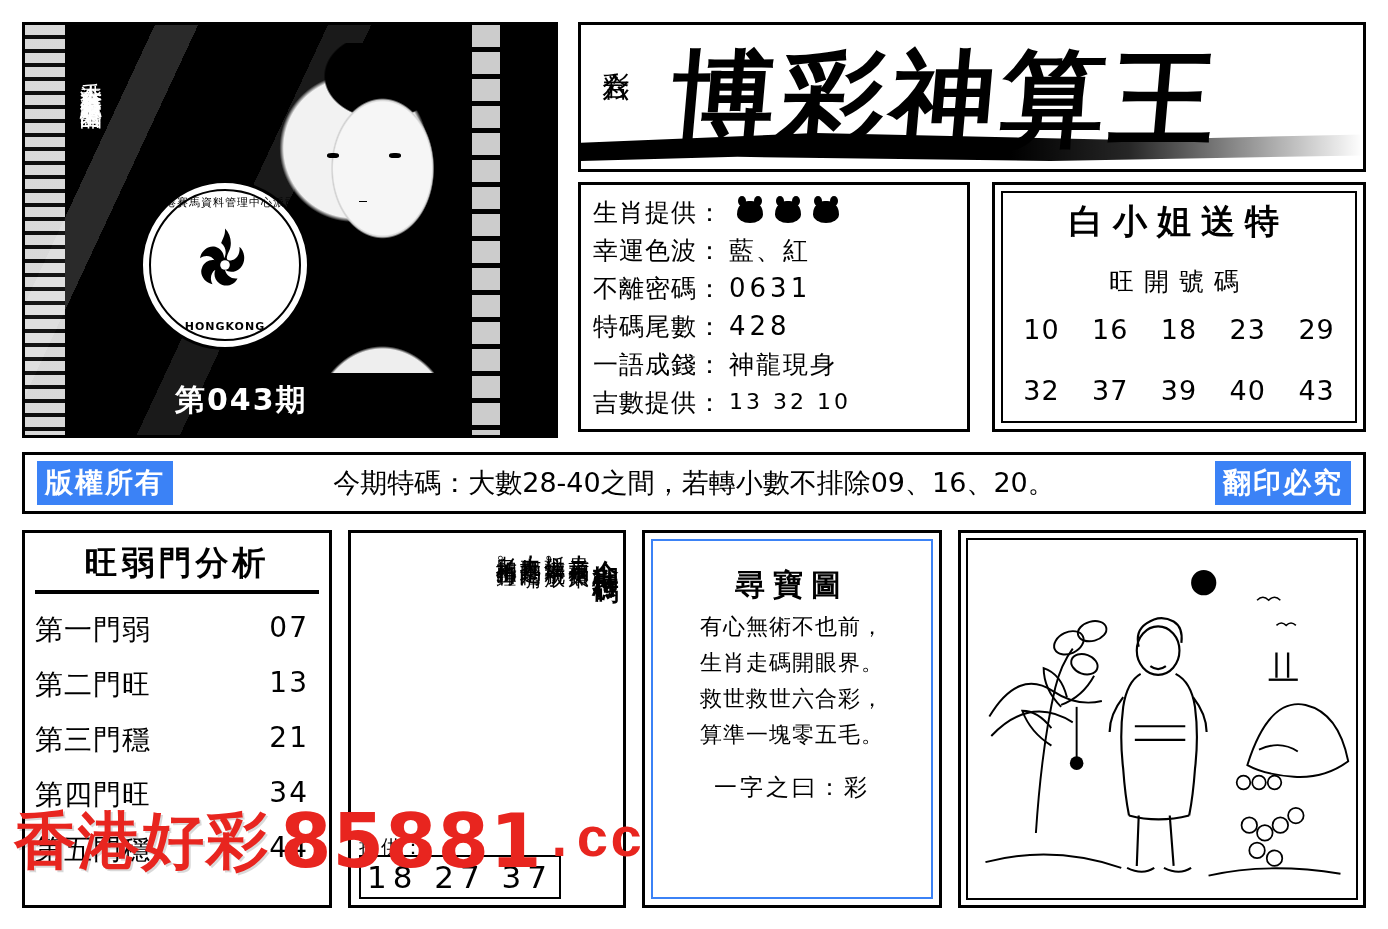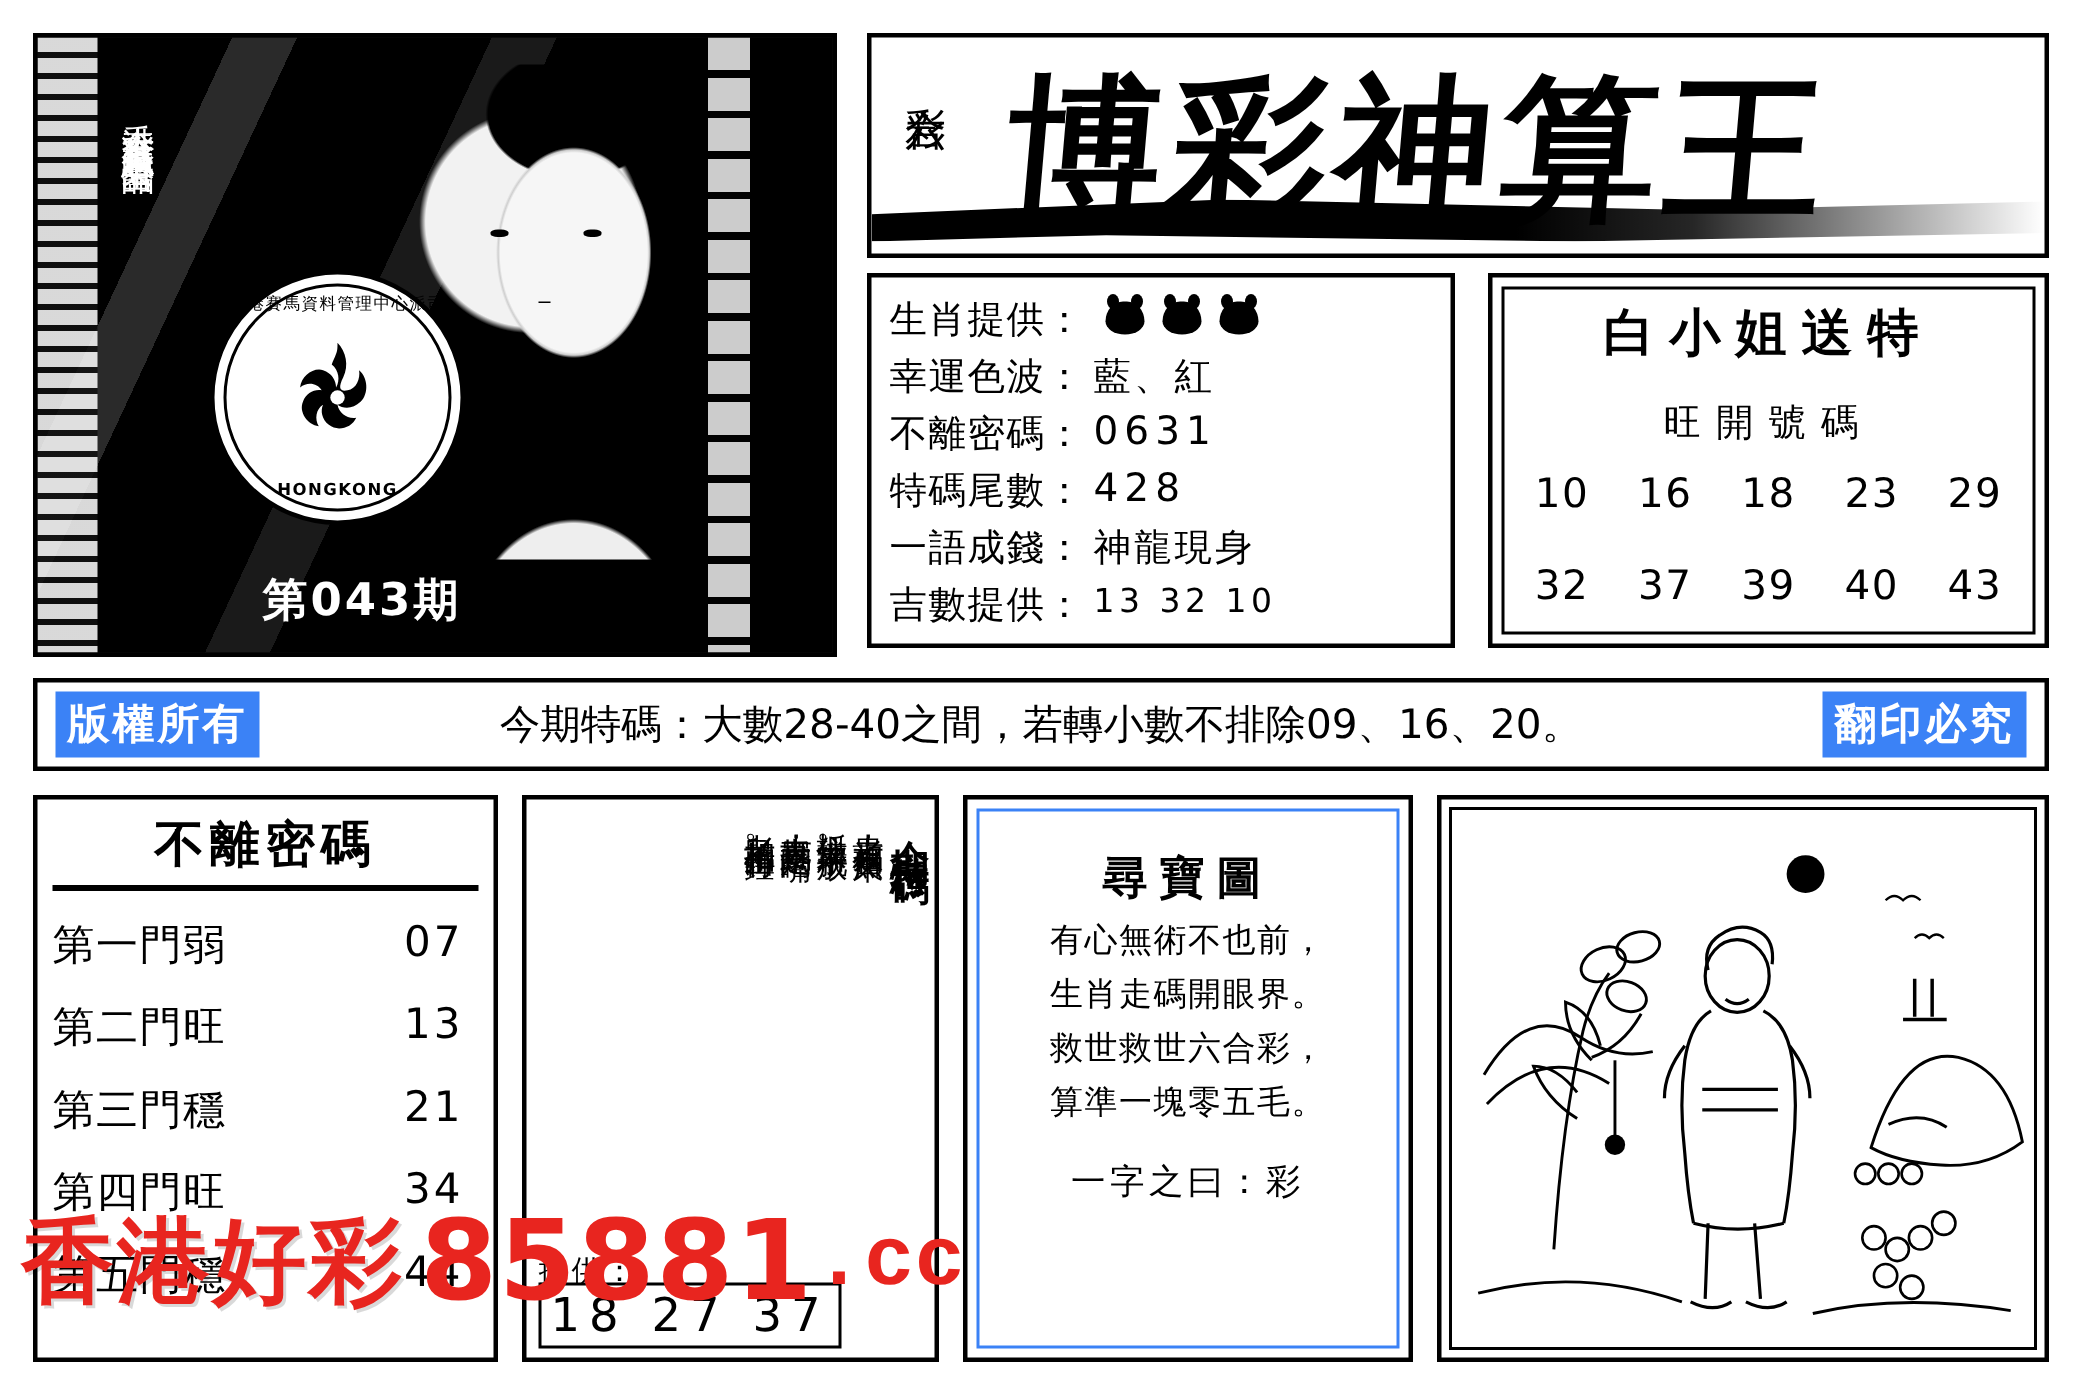--- a/index.html
+++ b/index.html
@@ -556,21 +556,21 @@
     </div>
   </div>
 
   <div class="banner">
     <span class="blk">版權所有</span>
     <span class="mid">今期特碼：大數28-40之間，若轉小數不排除09、16、20。</span>
     <span class="blk">翻印必究</span>
   </div>
 
   <div class="analysis">
-    <div class="hd">不離密碼</div>
+    <div class="hd">旺弱門分析</div>
     <div class="row">
       <span class="nm">第一門弱</span>
       <span class="vl">07</span>
     </div>
     <div class="row">
       <span class="nm">第二門旺</span>
       <span class="vl">13</span>
     </div>
     <div class="row">
       <span class="nm">第三門穩</span>

